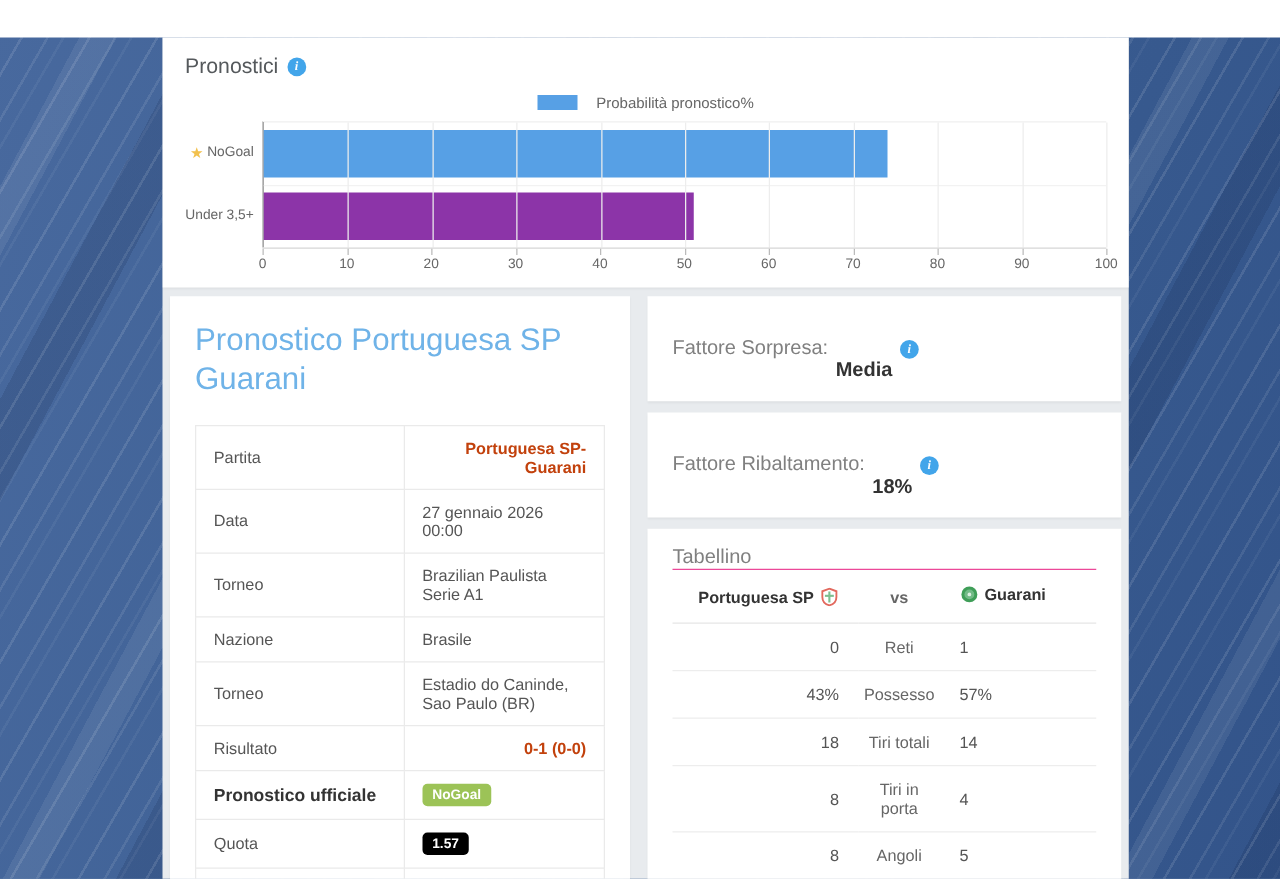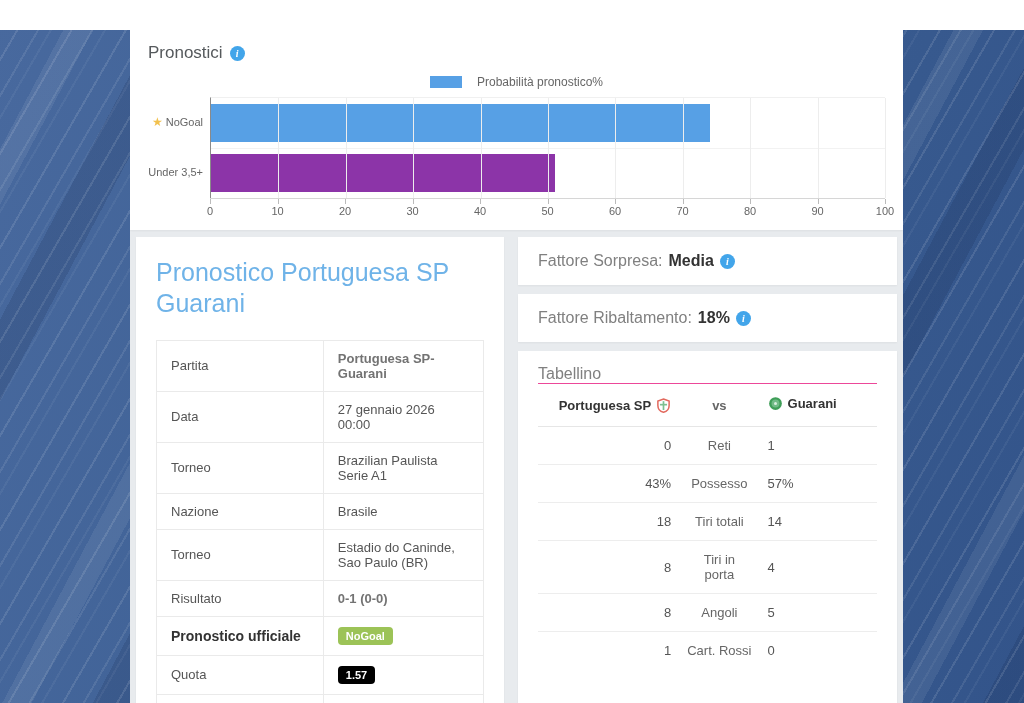--- a/index.html
+++ b/index.html
@@ -51,27 +51,27 @@
   .main{display:flex;gap:14px;padding:0 6px;box-sizing:border-box;}
   .col-left{flex:0 0 368px;}
   .col-right{flex:1;display:flex;flex-direction:column;min-width:0;}
   
   .match-card{padding:16px 20px 14px;}
   .match-title{font-size:25px;font-weight:400;color:#6fb3e8;line-height:1.25;margin:4px 0 20px;}
   table.match-info{width:100%;border-collapse:collapse;border:1px solid #e4e4e4;}
   table.match-info td{border:1px solid #eaeaea;padding:10px 14px;font-size:13px;color:#555;vertical-align:middle;}
   td.lbl{font-size:15px;color:#8d8d8d;width:51%;}
   td.lbl.bold{color:#333;font-weight:bold;font-size:14px;}
-  td.val.bold{color:#737373;font-weight:bold;}
+  td.val.bold{color:#c2410c;font-weight:bold;text-align:right;}
   .badge{display:inline-block;background:#9cc357;color:#fff;font-size:11px;font-weight:bold;
     padding:3px 8px;border-radius:4px;}
   
   .factor-card{padding:15px 20px;margin-bottom:9px;font-size:16px;color:#808080;
     display:flex;align-items:center;gap:6px;}
-  .factor-value{color:#333;font-weight:bold;}
+  .factor-value{color:#333;font-weight:bold;margin-top:36px;}
   
   .tab-card{padding:14px 20px 18px;flex:1;}
   .tab-title{font-size:16px;color:#808080;border-bottom:1px solid #ec4899;}
   table.tabellino{width:100%;border-collapse:collapse;font-size:13px;}
   table.tabellino th{padding:12px 0;border-bottom:1px solid #e6e6e6;color:#333;font-size:13px;}
   table.tabellino td{padding:11px 0;border-bottom:1px solid #ededed;color:#555;}
   table.tabellino tr:last-child td{border-bottom:none;}
   .c-home{text-align:right;width:44%;padding-right:16px !important;}
   .c-stat{text-align:center;width:19%;color:#666 !important;}
   .c-away{text-align:left;padding-left:16px !important;}

